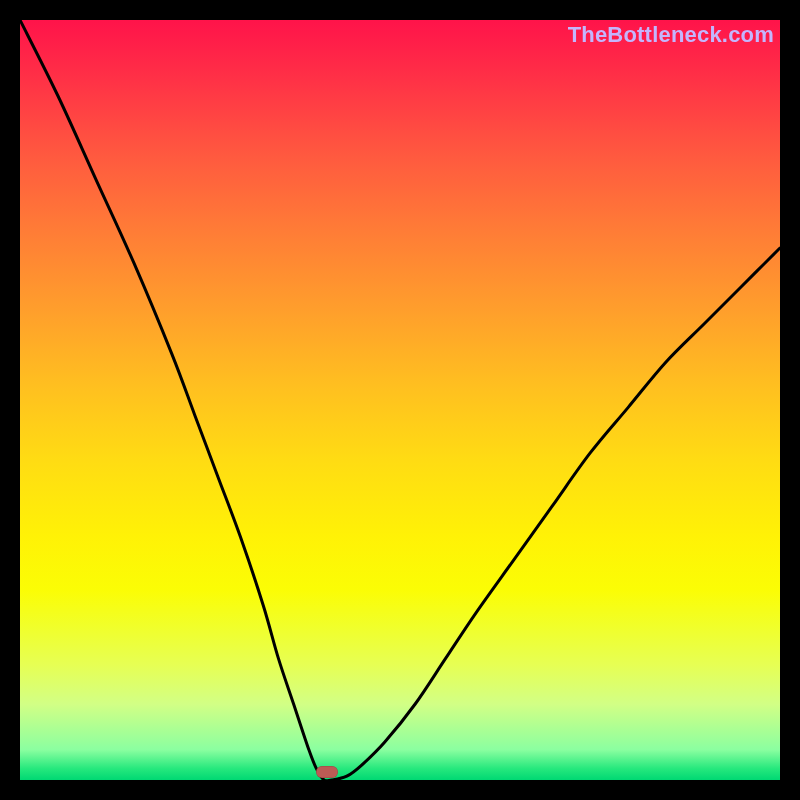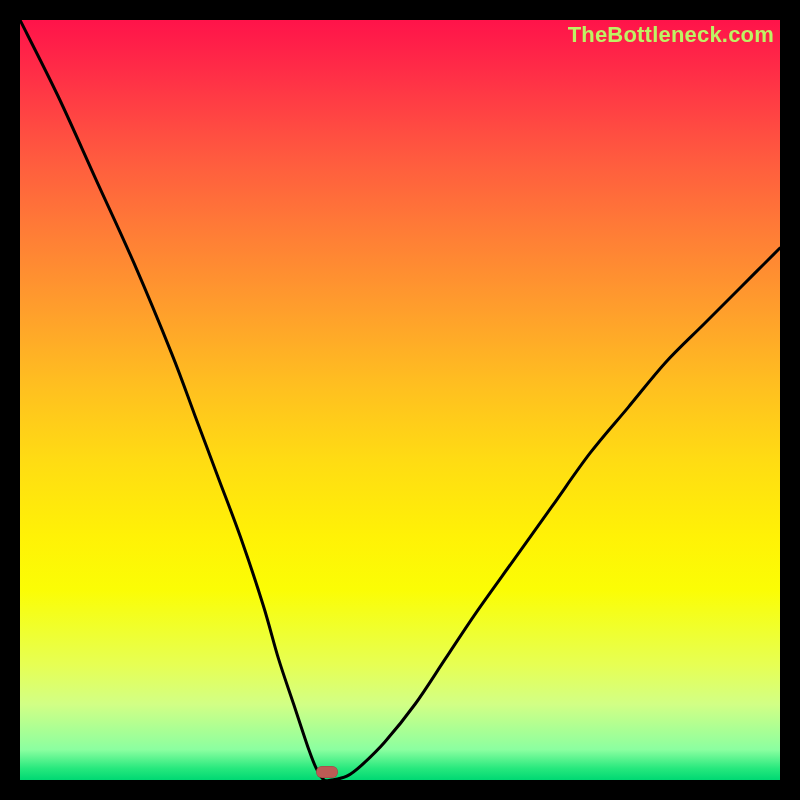--- a/index.html
+++ b/index.html
@@ -43,21 +43,21 @@
       #26e87d 98.5%,
       #00d873 100%
     );
   }
   .watermark {
     position: absolute;
     top: 2px;
     right: 6px;
     font-size: 22px;
     font-weight: 600;
-    color: #bef264;
+    color: #c4b5fd;
     letter-spacing: 0.2px;
     user-select: none;
   }
   svg.curve {
     position: absolute;
     left: 0;
     top: 0;
     width: 760px;
     height: 760px;
   }

